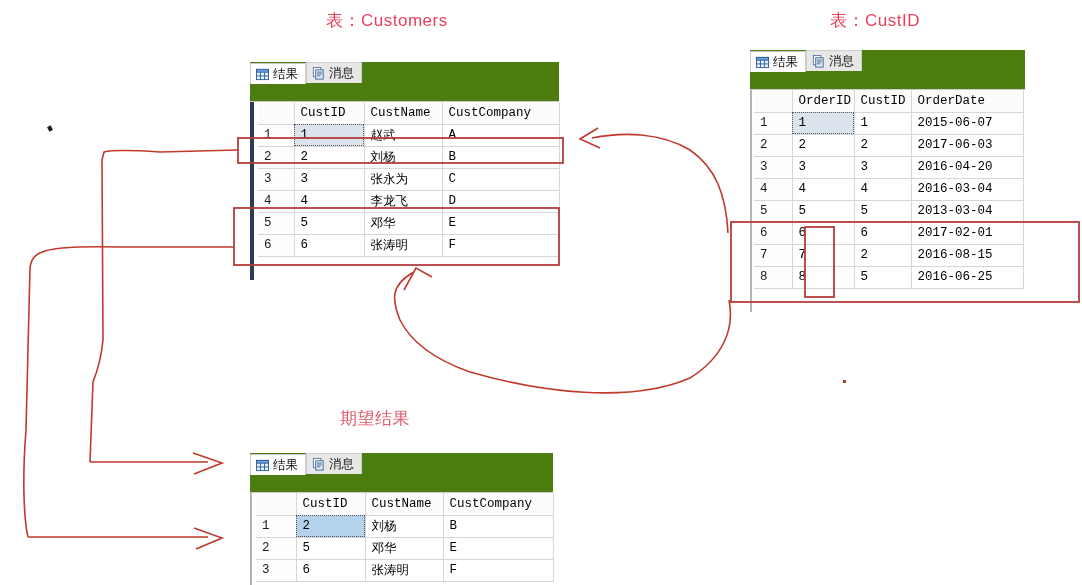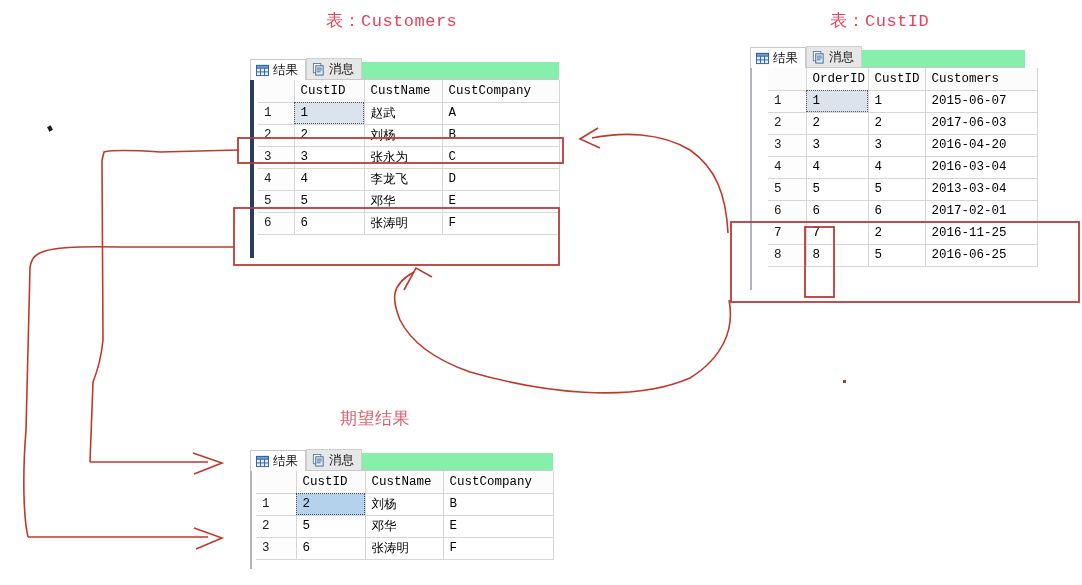--- a/index.html
+++ b/index.html
@@ -13,38 +13,37 @@
     position: relative;
     overflow: hidden;
     font-family: "Liberation Sans", sans-serif;
   }
 
   
   .section-title {
     position: absolute;
     color: #e8415a;
     font-size: 17px;
-    font-family: Liberation Mono, monospace;
+    font-family: Liberation Sans, sans-serif;
     white-space: nowrap;
     letter-spacing: 0.5px;
   }
   #title-customers { left: 326px; top: 9px; }
   #title-orders    { left: 830px; top: 9px; }
   #title-expected  { left: 340px; top: 407px; color:#e05a6a; }
 
   
   .grid-panel {
     position: absolute;
     background: #ffffff;
   }
   .tabstrip {
     display: flex;
-    align-items: flex-end;
-    height: 18px;
-    background: #86efac;
+    height: 40px;
+    background: #4d7c0f;
     border-bottom: 1px solid #c9c9c9;
     box-sizing: border-box;
   }
   .tab {
     display: flex;
     align-items: center;
     gap: 4px;
     height: 21px;
     padding: 0 7px 0 5px;
     font-size: 12.5px;
@@ -224,33 +223,33 @@
         <rect x="4.0" y="3.0" width="8" height="10" fill="#e6eef7" stroke="#3d6496"></rect>
         <line x1="5.2" y1="5.5" x2="10.6" y2="5.5" stroke="#3d6496"></line>
         <line x1="5.2" y1="7.5" x2="10.6" y2="7.5" stroke="#3d6496"></line>
         <line x1="5.2" y1="9.5" x2="9.2" y2="9.5" stroke="#3d6496"></line>
       </svg>
       <span>消息</span>
     </div>
   </div>
   <div style="position:relative;">
     <div class="grid-leftbar thin" style="height:222px;"></div>
-    <table class="rs" id="tbl-orders" style="margin-left:18px; width:269px;">
+    <table class="rs" id="tbl-orders" style="margin-left:4px; width:269px;">
       <colgroup>
           <col style="width:38px">
           <col style="width:62px">
           <col style="width:57px">
           <col style="width:112px">
         </colgroup>
       <thead>
         <tr>
           <th></th>
           <th>OrderID</th>
           <th>CustID</th>
-          <th>Customers</th>
+          <th>OrderDate</th>
         </tr>
       </thead>
       <tbody>
         <tr>
           <td class="rownum">1</td>
           <td class="sel-grey">1</td>
           <td>1</td>
           <td>2015-06-07</td>
         </tr>
         <tr>
@@ -280,21 +279,21 @@
         <tr>
           <td class="rownum">6</td>
           <td>6</td>
           <td>6</td>
           <td>2017-02-01</td>
         </tr>
         <tr>
           <td class="rownum">7</td>
           <td>7</td>
           <td>2</td>
-          <td>2016-11-25</td>
+          <td>2016-08-15</td>
         </tr>
         <tr>
           <td class="rownum">8</td>
           <td>8</td>
           <td>5</td>
           <td>2016-06-25</td>
         </tr>
       </tbody>
     </table>
   </div>

